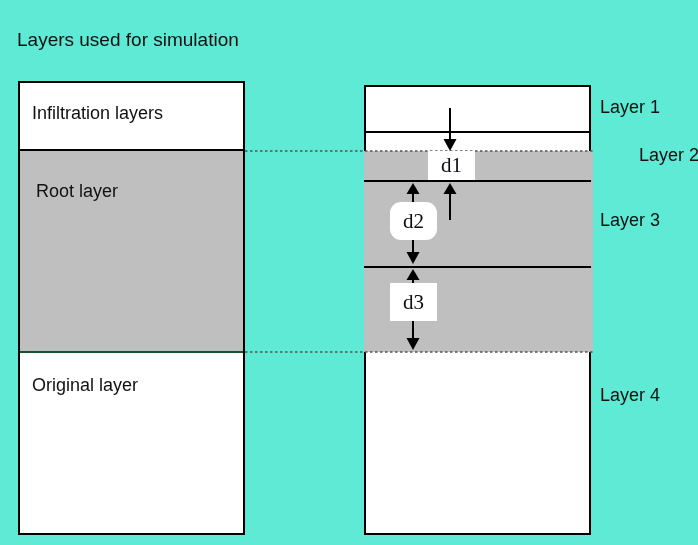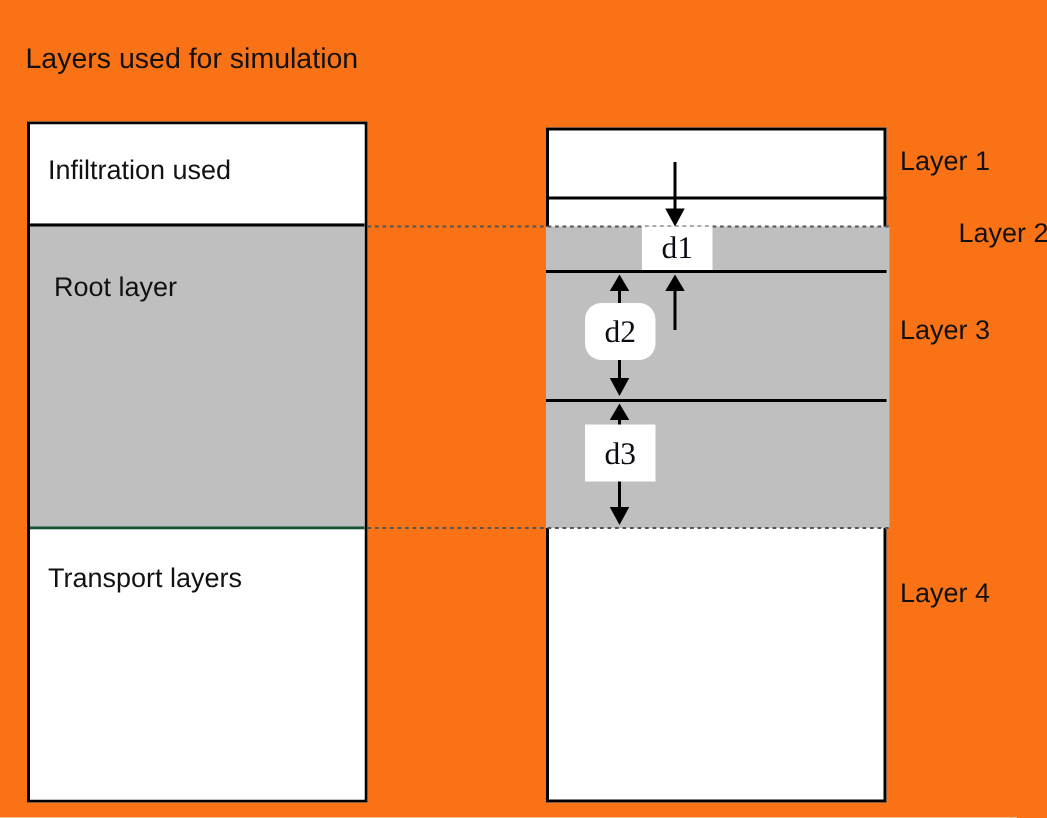--- a/index.html
+++ b/index.html
@@ -6,21 +6,21 @@
     margin: 0;
     padding: 0;
     background: #ffffff;
     font-family: "Liberation Sans", sans-serif;
     color: #111111;
   }
   #stage {
     position: relative;
     width: 698px;
     height: 545px;
-    background: #f97316;
+    background: #5eead4;
     overflow: hidden;
   }
   .panel-title {
     position: absolute;
     font-size: 19px;
     line-height: 22px;
     white-space: nowrap;
     color: #111111;
   }
   #left-title  { left: 17px; top: 29px; }
@@ -129,27 +129,27 @@
 </style>
 </head>
 <body>
 
 <div id="stage">
 
   <div id="left-title" class="panel-title">Layers used for simulation</div>
 
   <div id="sim-box">
     <div id="sim-infiltration" class="sim-section">
-      <span>Infiltration used</span>
+      <span>Infiltration layers</span>
     </div>
     <div id="sim-root" class="sim-section">
       <span>Root layer</span>
     </div>
     <div id="sim-transport" class="sim-section">
-      <span>Transport layers</span>
+      <span>Original layer</span>
     </div>
   </div>
 
   <div id="orig-box"></div>
   <div id="gray-slab"></div>
   <div id="line-l1l2" class="solid-line"></div>
   <div id="line-l2l3" class="solid-line"></div>
   <div id="line-l3l4" class="solid-line"></div>
 
   <svg id="arrow-layer" viewBox="0 0 698 545" xmlns="http://www.w3.org/2000/svg">

